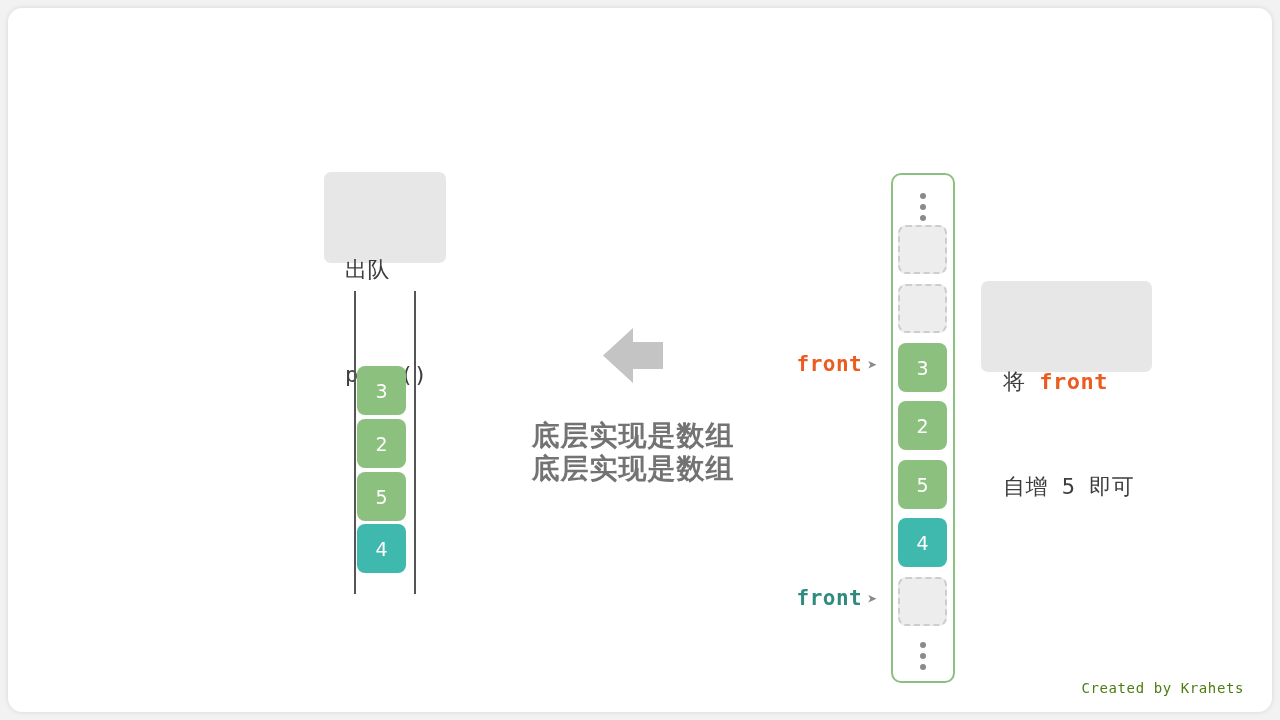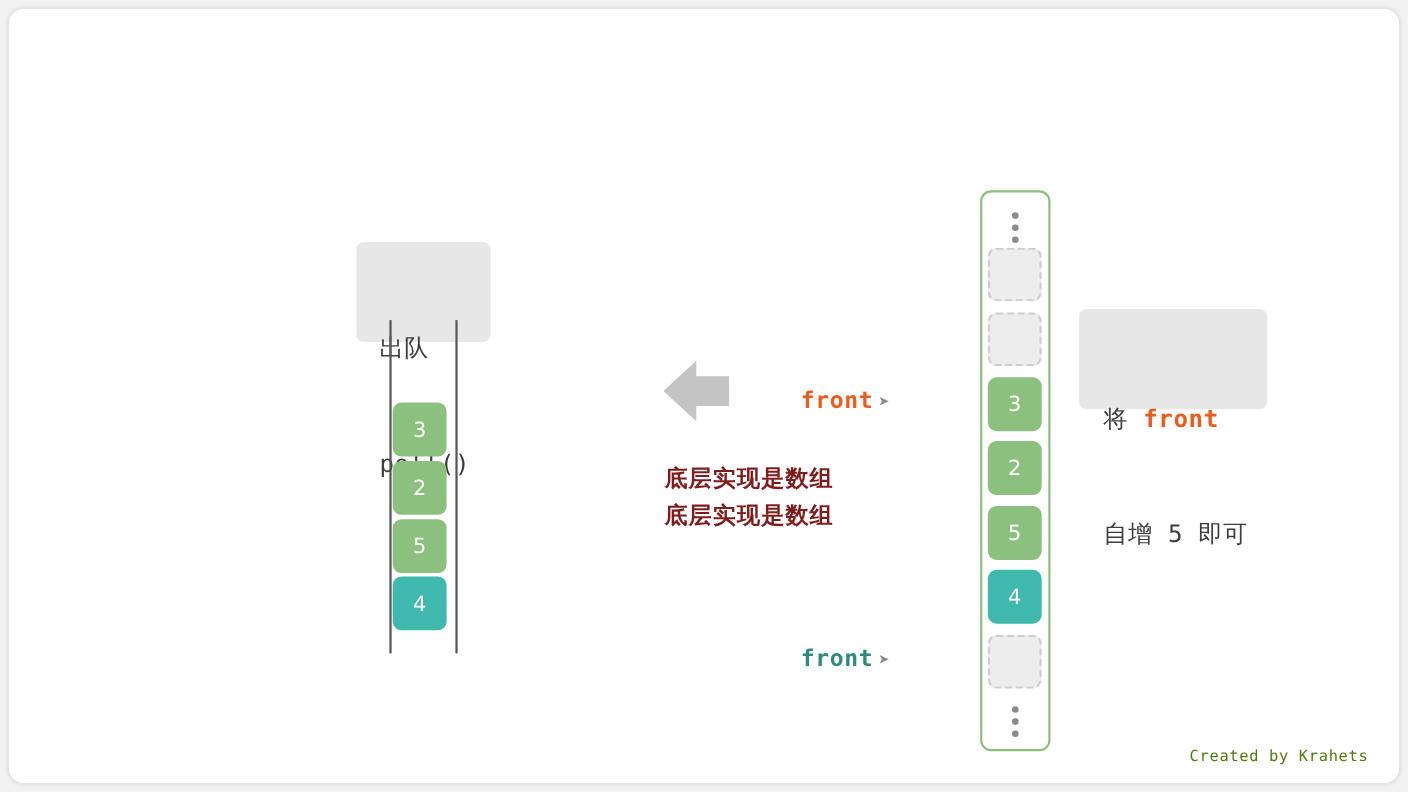--- a/index.html
+++ b/index.html
@@ -50,45 +50,44 @@
     white-space: pre;
   }
   .note .ln { display: block; }
 
   #note-poll {
     left: 316px;
     top: 164px;
     width: 122px;
     height: 91px;
     padding: 10px 0 0 21px;
-    margin-top: 48px;
   }
   #note-front {
     left: 973px;
     top: 273px;
     width: 171px;
     height: 91px;
     padding: 13px 0 0 22px;
   }
   .kw-front {
     color: #ec5b20;
     font-weight: bold;
   }
 
   
   #caption {
     position: absolute;
     left: 500px;
     top: 411px;
     width: 250px;
-    text-align: right;
-    color: #7f1d1d;
+    text-align: center;
+    color: #737373;
     font-family: "DejaVu Sans", sans-serif;
     font-weight: bold;
-    font-size: 21px;
+    font-size: 28px;
     line-height: 33px;
     letter-spacing: 1px;
   }
   #caption .ln { display: block; }
 
   
   #arrow {
     position: absolute;
     left: 595px;
     top: 320px;
@@ -158,20 +157,21 @@
   }
 
   
   .ptr {
     position: absolute;
     font-family: "DejaVu Sans Mono", monospace;
     font-weight: bold;
     font-size: 21px;
     letter-spacing: 0.5px;
     white-space: nowrap;
+    text-align: right;
   }
   .ptr .tip { color: #8a8a8a; font-size: 17px; padding-left: 5px; }
   #ptr-front { left: 720px; top: 344px; width: 150px; color: #ec5b20; }
   #ptr-rear  { left: 720px; top: 578px; width: 150px; color: #2f8a80; }
 
   
   #watermark {
     position: absolute;
     right: 28px;
     bottom: 16px;

